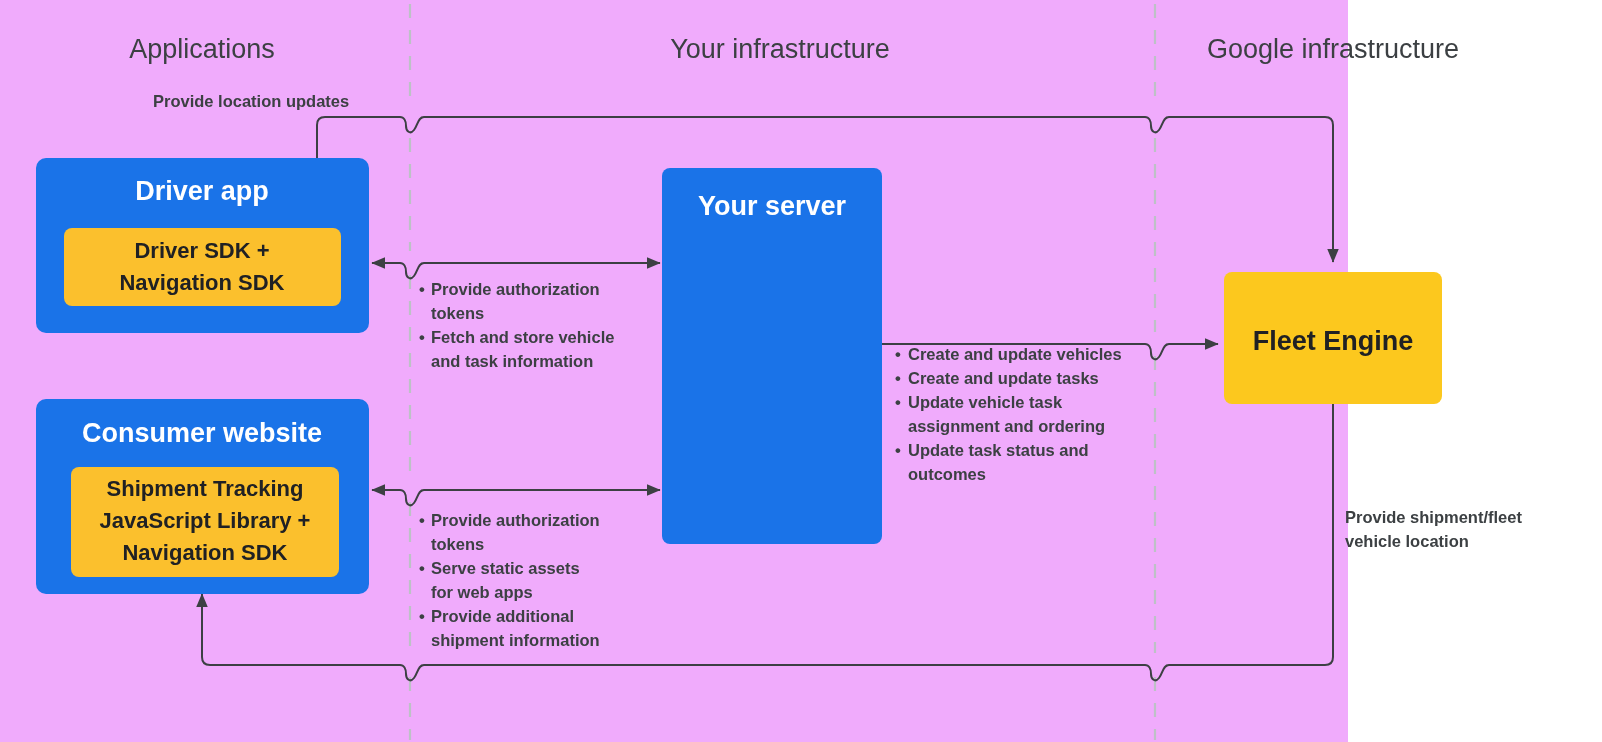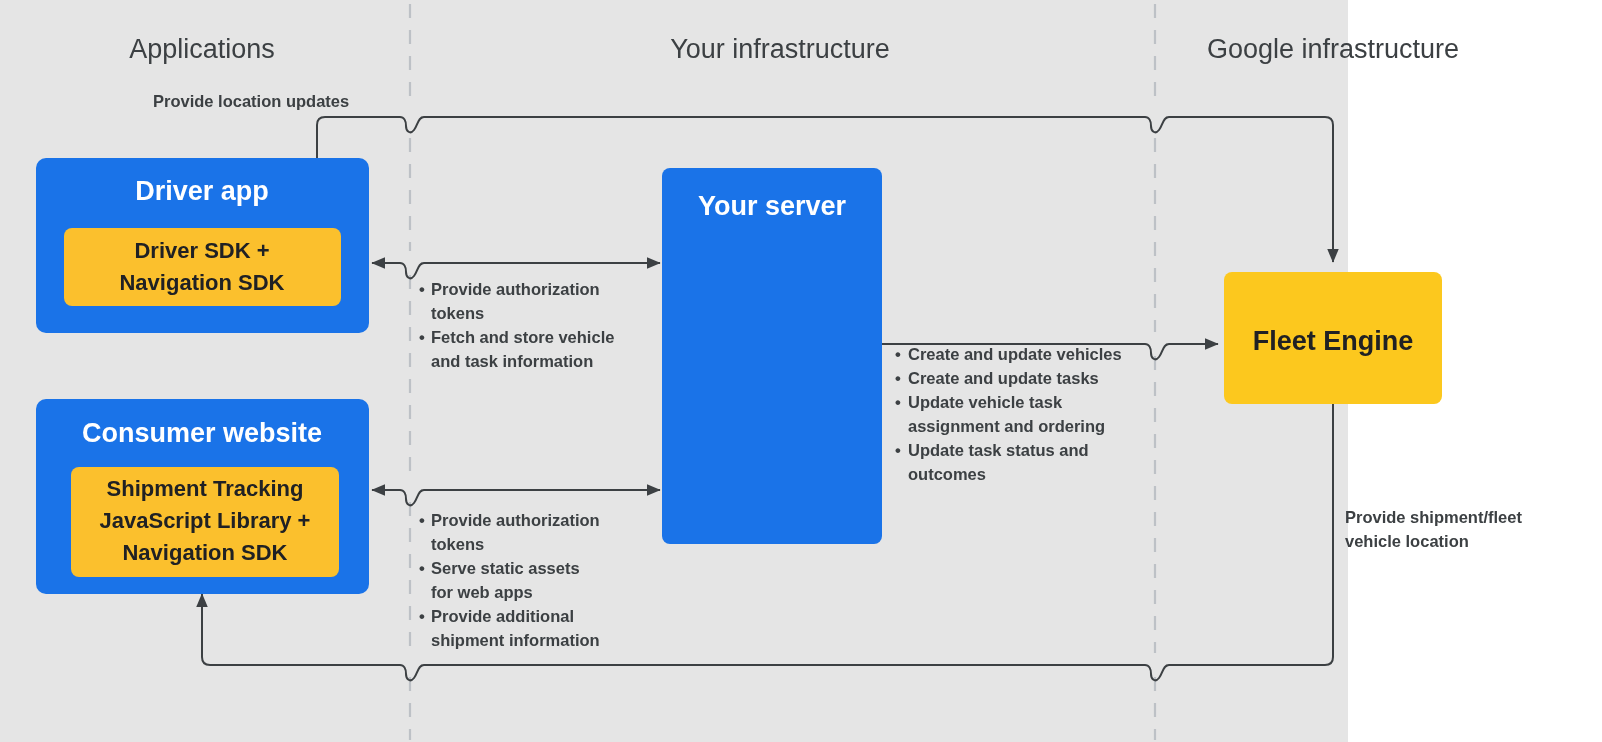--- a/index.html
+++ b/index.html
@@ -10,21 +10,21 @@
   body {
     width: 1602px;
     height: 742px;
     font-family: "Liberation Sans", sans-serif;
     overflow: hidden;
   }
   #diagram-root {
     position: relative;
     width: 1348px;
     height: 742px;
-    background: #e5e5e5;
+    background: #f0abfc;
   }
   svg#diagram-svg {
     position: absolute;
     top: 0;
     left: 0;
     width: 1602px;
     height: 742px;
     display: block;
   }
   .zone-header {

